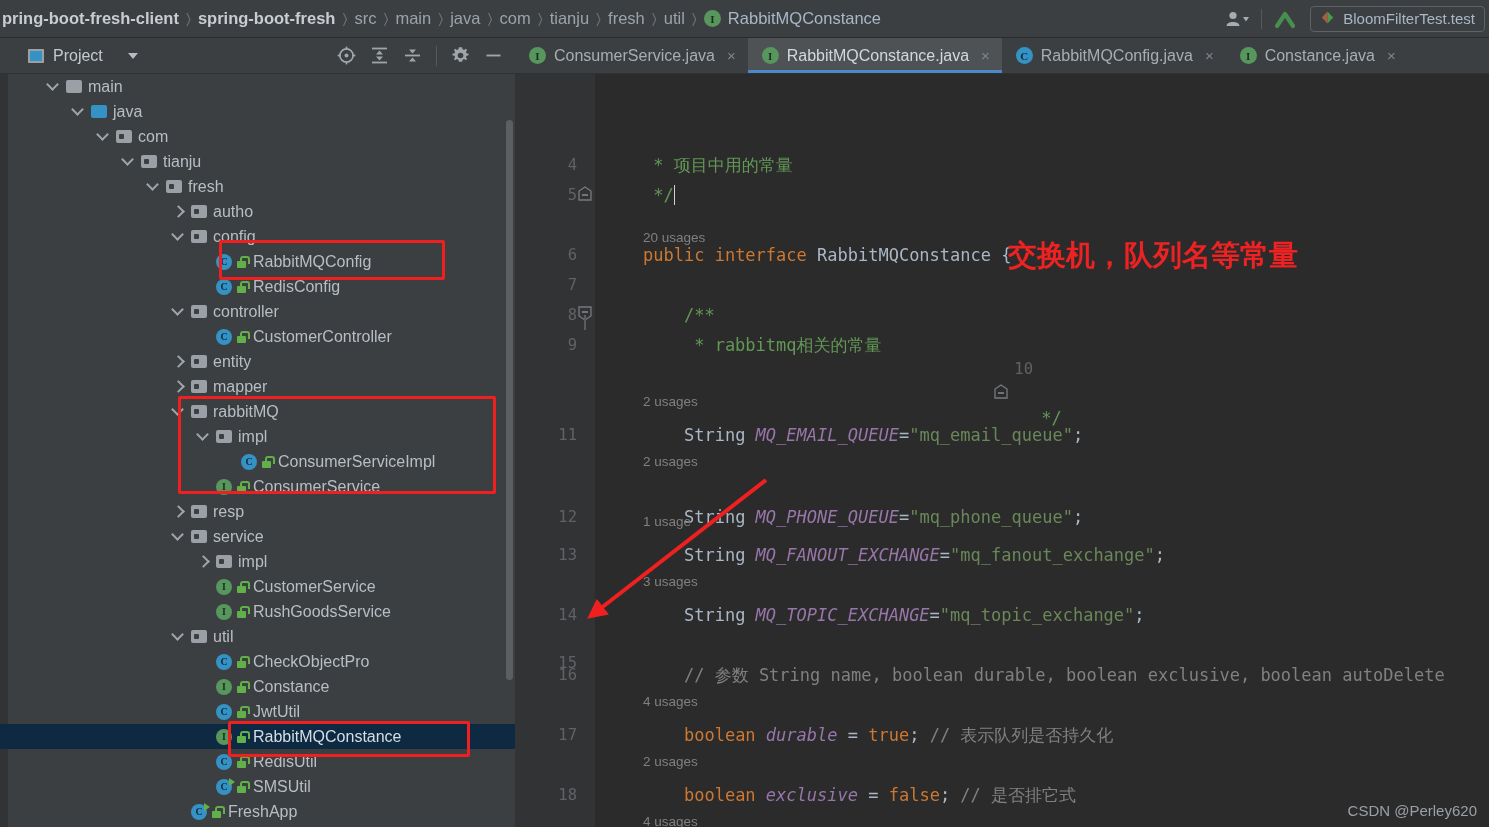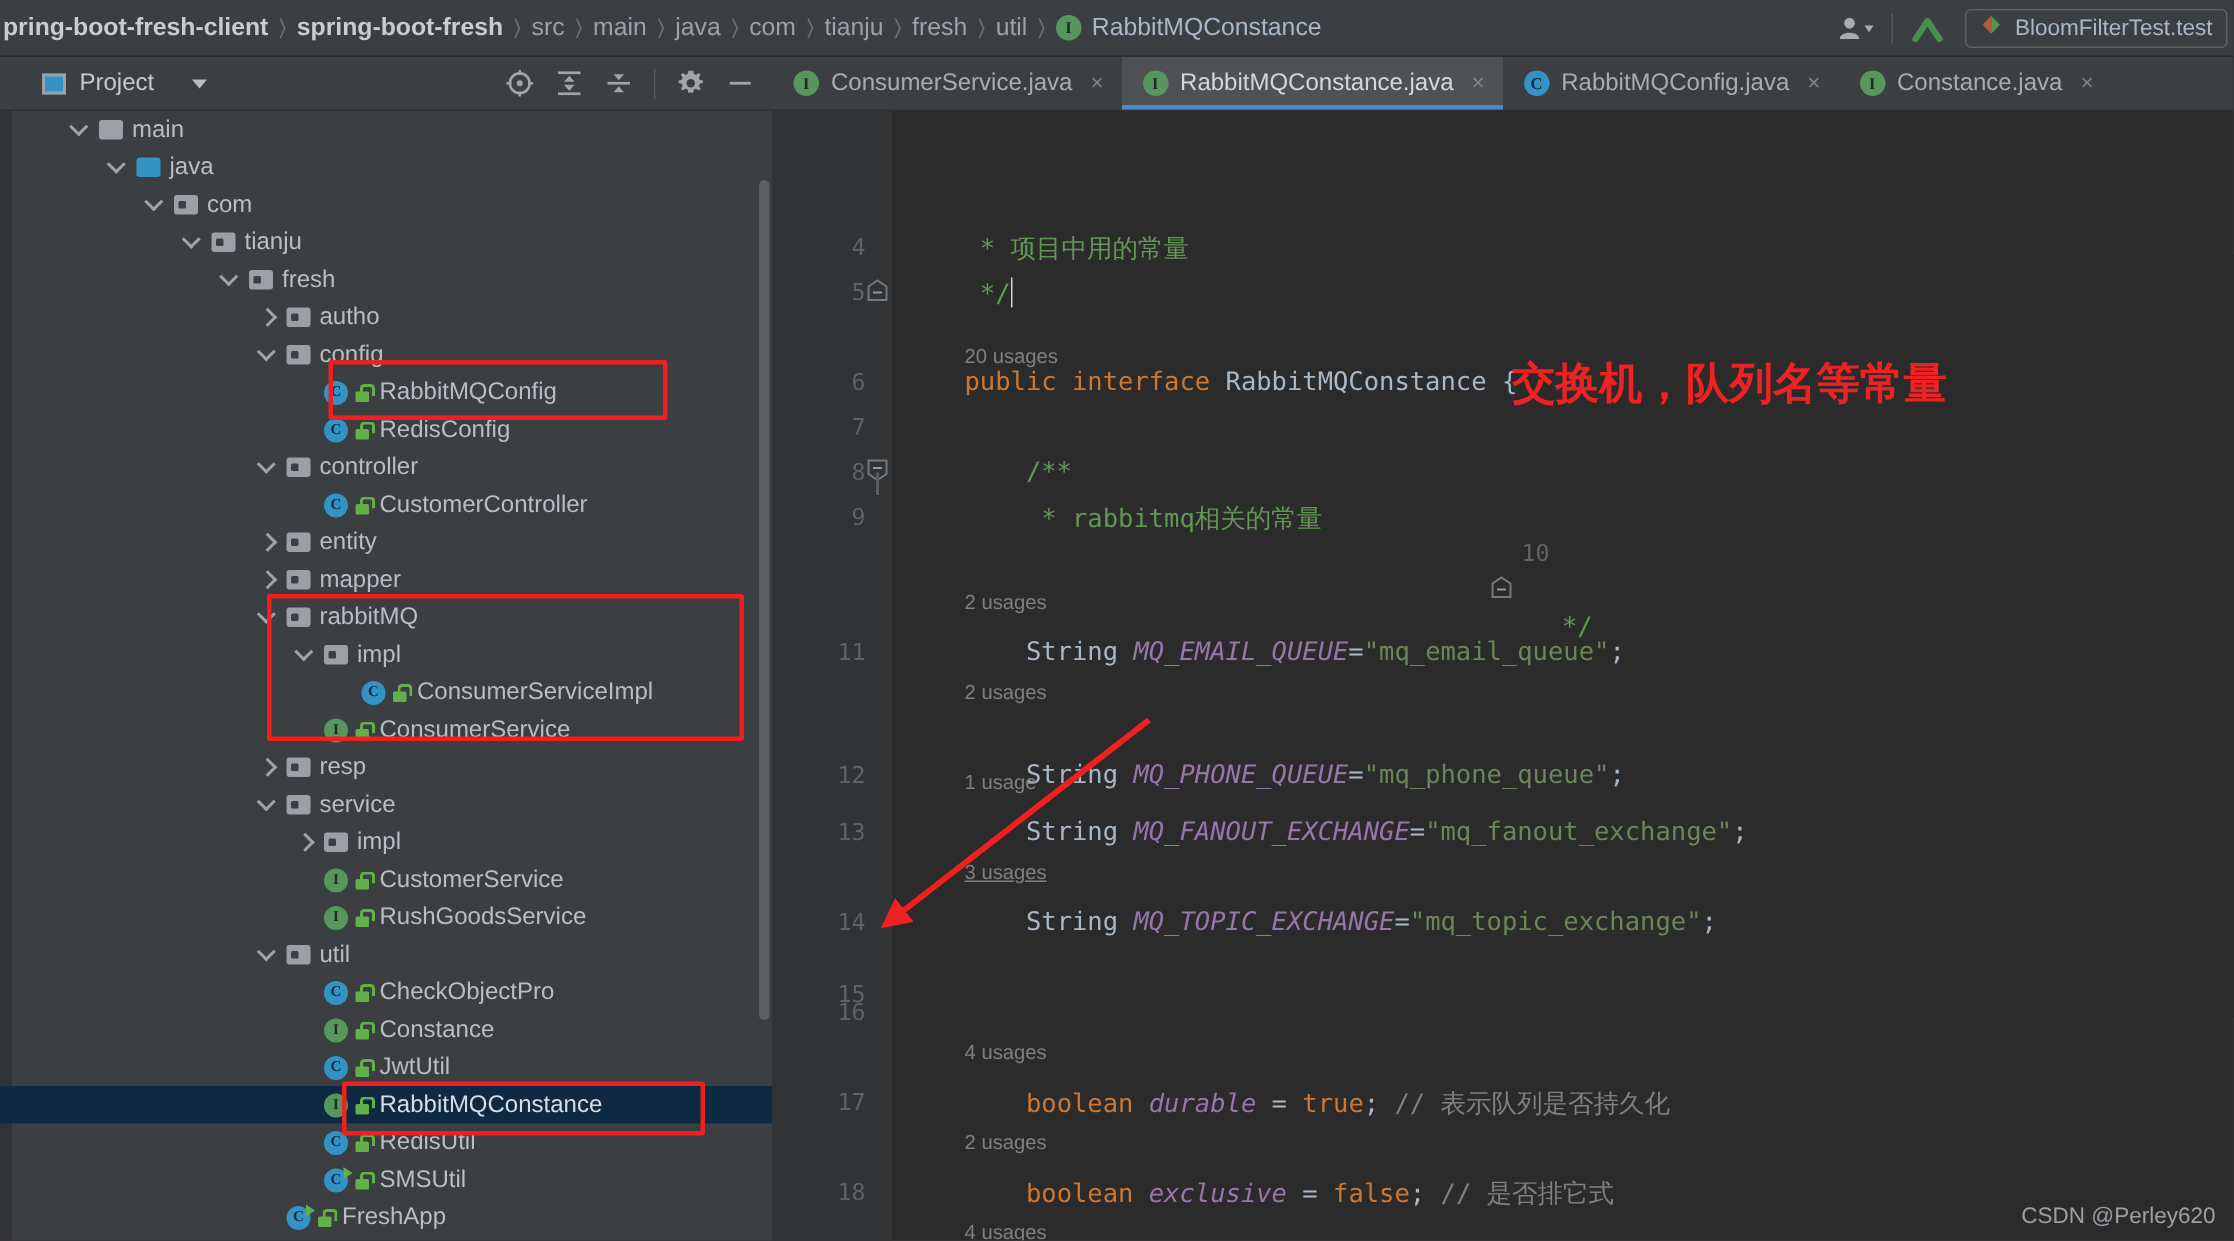--- a/index.html
+++ b/index.html
@@ -603,34 +603,35 @@
           <span class="lnum">12</span>
           <span class="foldcol"></span>
           <span class="ctext"><span class="punct">    </span><span class="type">String </span><span class="field">MQ_PHONE_QUEUE</span><span class="punct">=</span><span class="str">"mq_phone_queue"</span><span class="punct">;</span></span>
         </div>
         <div class="usage" style="top: 440px;">1 usage</div>
         <div class="cline" style="top: 466px;">
           <span class="lnum">13</span>
           <span class="foldcol"></span>
           <span class="ctext"><span class="punct">    </span><span class="type">String </span><span class="field">MQ_FANOUT_EXCHANGE</span><span class="punct">=</span><span class="str">"mq_fanout_exchange"</span><span class="punct">;</span></span>
         </div>
-        <div class="usage" style="top: 500px; text-decoration: underline;">3 usages</div>
+        <div class="usage" style="top: 500px;">3 usages</div>
         <div class="cline" style="top: 526px;">
           <span class="lnum">14</span>
           <span class="foldcol"></span>
           <span class="ctext"><span class="punct">    </span><span class="type">String </span><span class="field">MQ_TOPIC_EXCHANGE</span><span class="punct">=</span><span class="str">"mq_topic_exchange"</span><span class="punct">;</span></span>
         </div>
         <div class="cline" style="top: 574px;">
           <span class="lnum">15</span>
           <span class="foldcol"></span>
           <span class="ctext"></span>
         </div>
         <div class="cline" style="top: 586px;">
           <span class="lnum">16</span>
           <span class="foldcol"></span>
+          <span class="ctext"><span class="lcmt">    // 参数 String name, boolean durable, boolean exclusive, boolean autoDelete</span></span>
         </div>
         <div class="usage" style="top: 620px;">4 usages</div>
         <div class="cline" style="top: 646px;">
           <span class="lnum">17</span>
           <span class="foldcol"></span>
           <span class="ctext"><span class="punct">    </span><span class="kw">boolean </span><span class="field">durable</span><span class="punct"> = </span><span class="kw">true</span><span class="punct">; </span><span class="lcmt">// 表示队列是否持久化</span></span>
         </div>
         <div class="usage" style="top: 680px;">2 usages</div>
         <div class="cline" style="top: 706px;">
           <span class="lnum">18</span>

